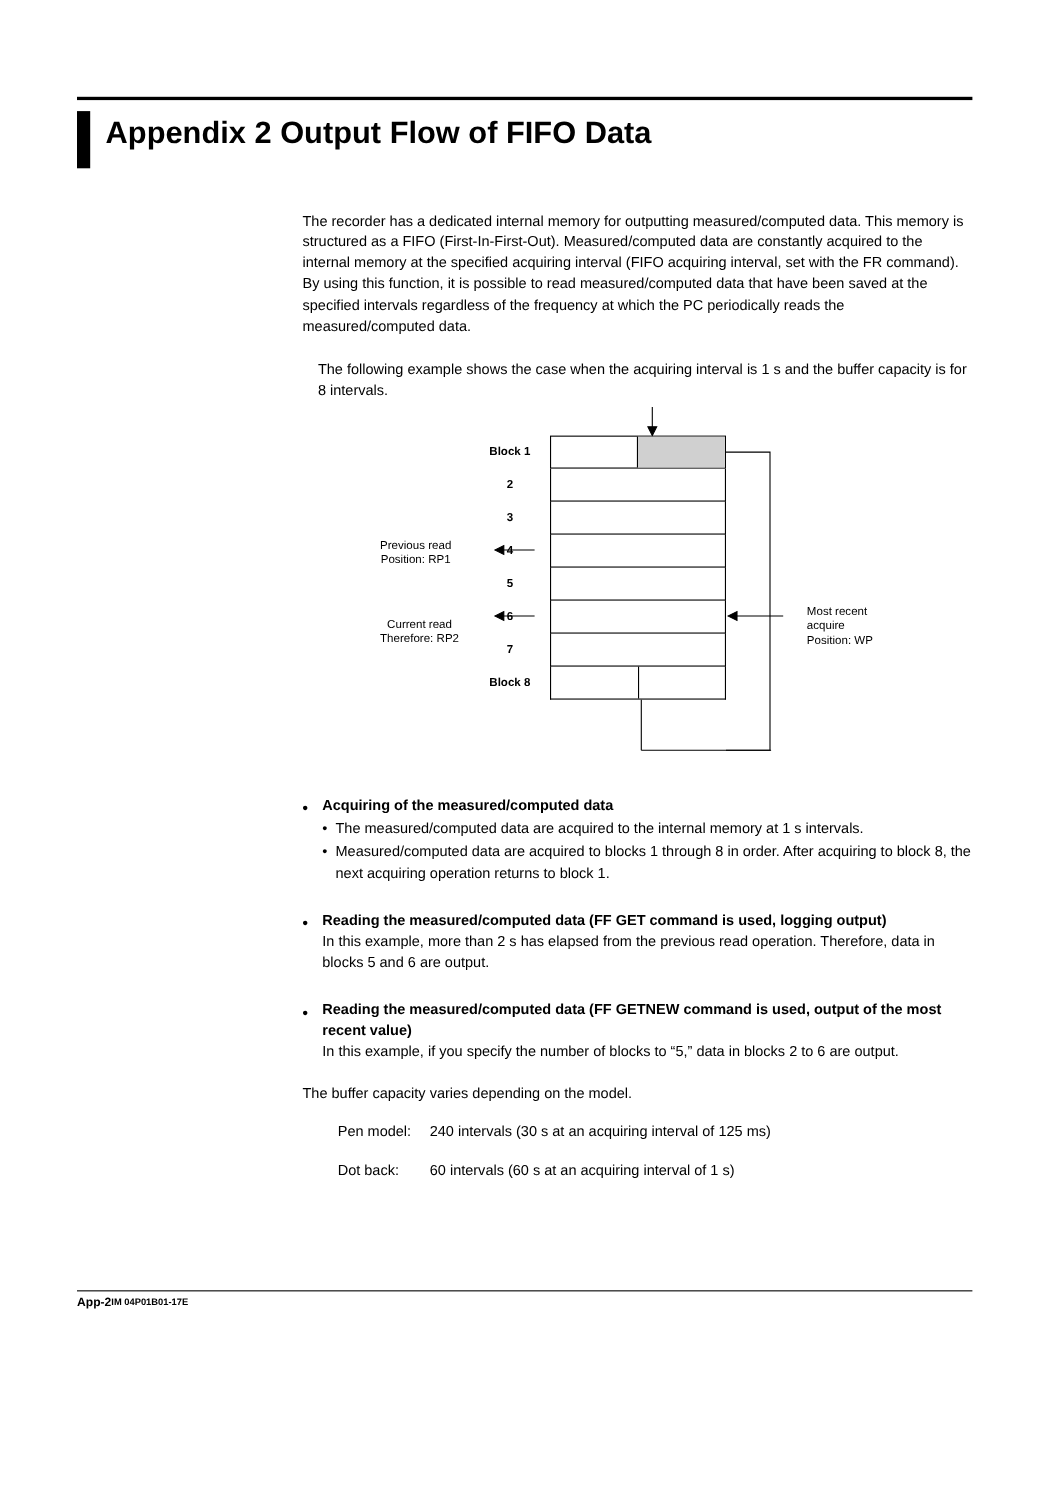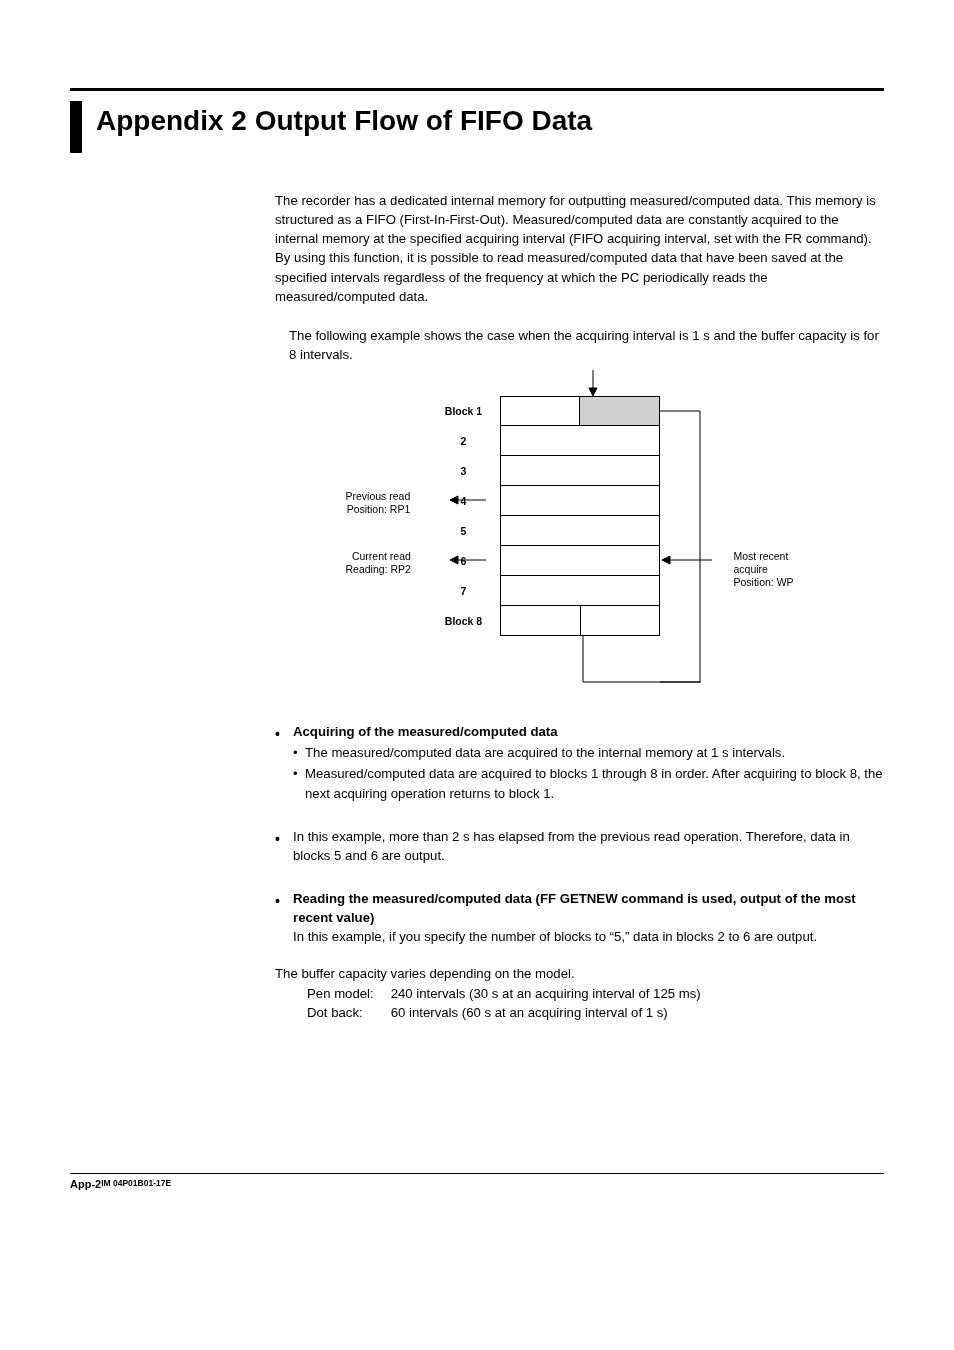--- a/index.html
+++ b/index.html
@@ -78,21 +78,21 @@
   position: absolute;
   right: 326px;
   font-size: 10.5px;
   font-weight: bold;
   text-align: center;
   width: 60px;
 }
 .left-anno {
   position: absolute;
   font-size: 10.5px;
-  text-align: right;
+  text-align: center;
   line-height: 1.25;
 }
 .right-anno {
   position: absolute;
   font-size: 10.5px;
   line-height: 1.25;
 }
 .arrow {
   position: absolute;
   stroke: #000;
@@ -119,20 +119,21 @@
 .sub-bullet .bdot {
   position: absolute;
   left: 18px;
   top: 0;
 }
 .indented {
   padding-left: 18px;
 }
 .model-row {
   padding-left: 32px;
+  margin-top: 16px;
 }
 .model-lbl {
   display: inline-block;
   width: 80px;
 }
 .footer {
   position: absolute;
   bottom: 40px;
   left: 70px;
   right: 70px;
@@ -205,23 +206,23 @@
       </svg>
       <svg class="arrow" style="left:108px; top:183px; width:40px; height:10px;">
         <line x1="38" y1="5" x2="8" y2="5" stroke-width="1"></line>
         <polygon points="10,1 10,9 2,5"></polygon>
       </svg>
 
       <div class="left-anno" style="left:6px; top:118px;">
         <div>Previous read</div>
         <div>Position: RP1</div>
       </div>
-      <div class="left-anno" style="left:6px; top:178px;">
+      <div class="left-anno" style="left:6px; top:190px;">
         <div>Current read</div>
-        <div>Reading: RP2</div>
+        <div>Therefore: RP2</div>
       </div>
 
       <svg class="arrow" style="left:320px; top:183px; width:55px; height:10px;">
         <line x1="52" y1="5" x2="8" y2="5" stroke-width="1"></line>
         <polygon points="10,1 10,9 2,5"></polygon>
       </svg>
       <div class="right-anno" style="left:378px; top:178px;margin-left:16px;">
         <div>Most recent acquire</div>
         <div>Position: WP</div>
       </div>
@@ -249,20 +250,21 @@
     </div>
     <div class="sub-bullet">
       <span class="bdot">•</span>
       <span>Measured/computed data are acquired to blocks 1 through 8 in order. After acquiring to block 8, the next acquiring operation returns to block 1.</span>
     </div>
 
     <div class="spacer"></div>
 
     <div class="section-head">
       <span class="dot">•</span>
+      <span>Reading the measured/computed data (FF GET command is used, logging output)</span>
     </div>
     <div class="indented">In this example, more than 2 s has elapsed from the previous read operation. Therefore, data in blocks 5 and 6 are output.</div>
 
     <div class="spacer"></div>
 
     <div class="section-head">
       <span class="dot">•</span>
       <span>Reading the measured/computed data (FF GETNEW command is used, output of the most recent value)</span>
     </div>
     <div class="indented">In this example, if you specify the number of blocks to “5,” data in blocks 2 to 6 are output.</div>

